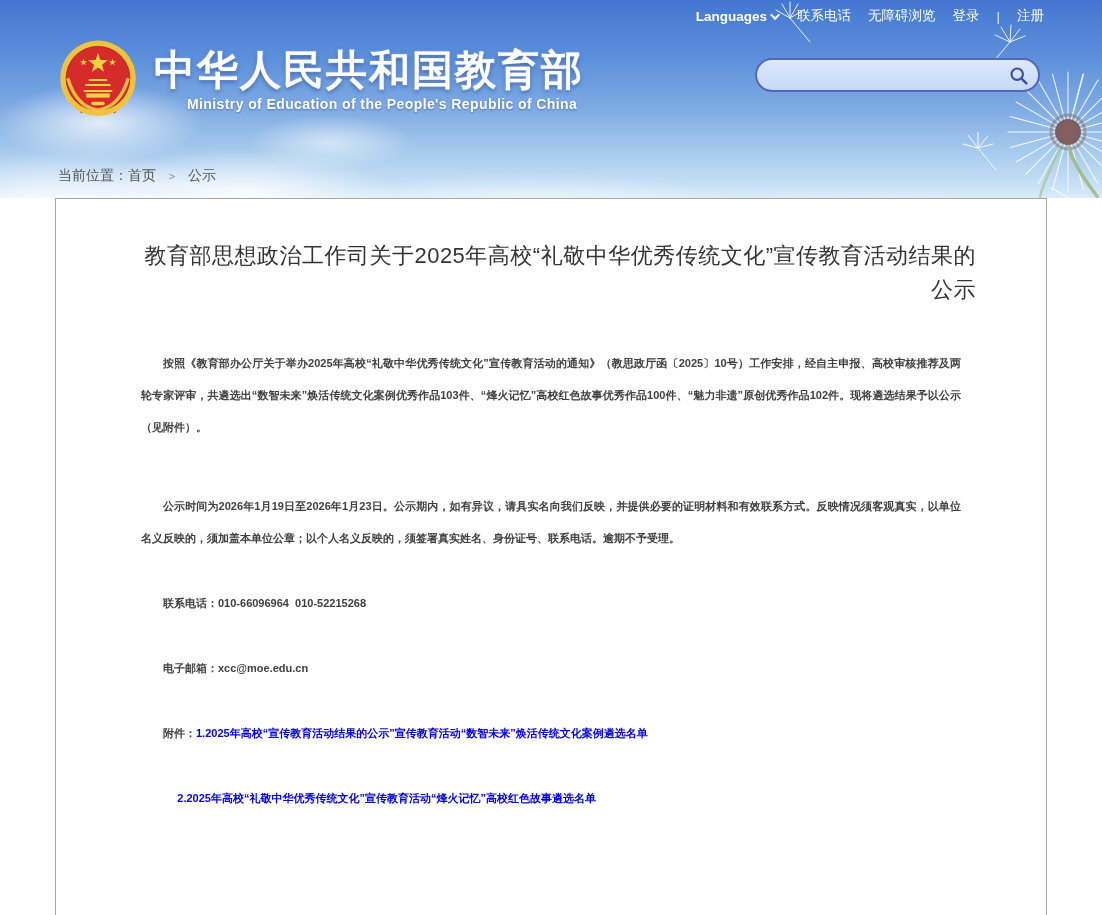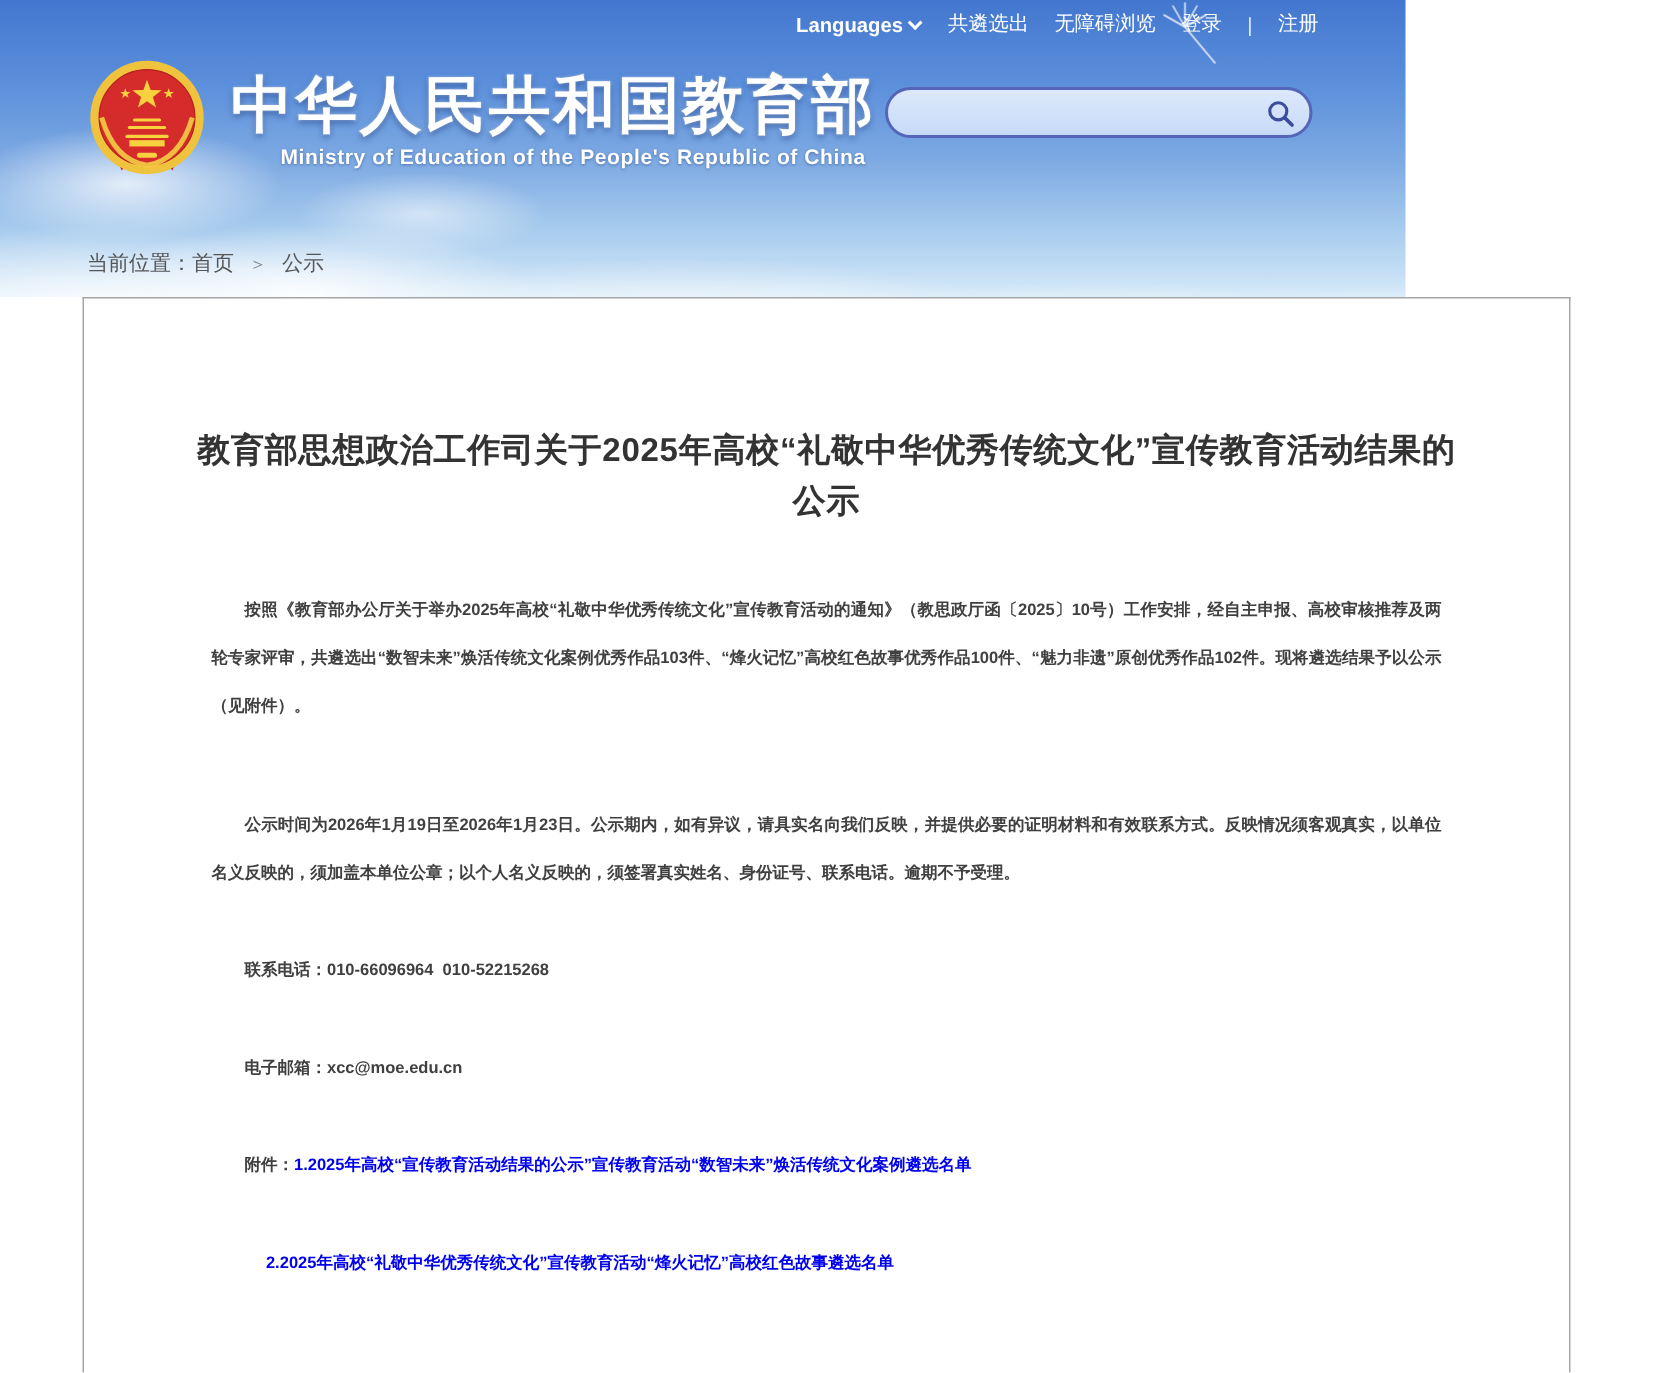--- a/index.html
+++ b/index.html
@@ -7,21 +7,21 @@
     margin: 0; padding: 0;
     width: 1102px; height: 915px;
     overflow: hidden;
     background: #ffffff;
     font-family: "Liberation Sans", "DejaVu Sans", sans-serif;
   }
 
   
   .site-header {
     position: relative;
-    width: 937px; height: 198px;
+    width: 1102px; height: 198px;
     background: linear-gradient(180deg, #4377cf 0%, #5b8fdb 28%, #7fabe3 55%, #a9cdee 78%, #c4def5 92%, #d9ecf9 100%);
     overflow: hidden;
   }
   
   .site-header::after {
     content: "";
     position: absolute; inset: 0;
     pointer-events: none;
     background:
       radial-gradient(ellipse 260px 90px at 6% 108%, rgba(255,255,255,0.98), rgba(255,255,255,0) 70%),
@@ -100,23 +100,23 @@
 
   
   .content-box {
     margin: 0 55px; width: 992px;
     min-height: 717px;
     background: #ffffff;
     border: 1px solid #a6a6a6; border-bottom: none;
     padding-bottom: 30px;
   }
   .article-title {
-    margin: 84px 70px 0;
-    font-size: 22px; font-weight: bold; color: #333;
-    text-align: center; line-height: 1.55; letter-spacing: 0.5px;
+    margin: 40px 70px 0;
+    font-size: 22px; font-weight: normal; color: #333;
+    text-align: right; line-height: 1.55; letter-spacing: 0.5px;
   }
   .body-text {
     padding: 0 85px;
     font-size: 11px; color: #404040;
     line-height: 32px; text-align: justify; font-weight: bold;
   }
   .body-text p { margin: 0; }
   .para-1 { margin-top: 40px !important; text-indent: 2em; }
   .para-2 { margin-top: 47px !important; text-indent: 2em; }
   .line-row { margin-top: 33px !important; text-indent: 2em; }
@@ -197,21 +197,21 @@
         <line x1="0" y1="0" x2="18" y2="22"></line>
       </g>
     </g>
   </svg>
 
   <nav class="topnav">
     <span class="lang">
       <span>Languages</span>
       <span class="caret"></span>
     </span>
-    <a>共遴选出</a>
+    <a>联系电话</a>
     <a>无障碍浏览</a>
     <a>登录</a>
     <span class="divider">|</span>
     <a>注册</a>
   </nav>
 
   <div class="brand">
     <svg class="emblem" viewBox="0 0 100 100">
       <path d="M22 74 L30 90 L38 80 Z" fill="#c21f1f"></path>
       <path d="M78 74 L70 90 L62 80 Z" fill="#c21f1f"></path>

